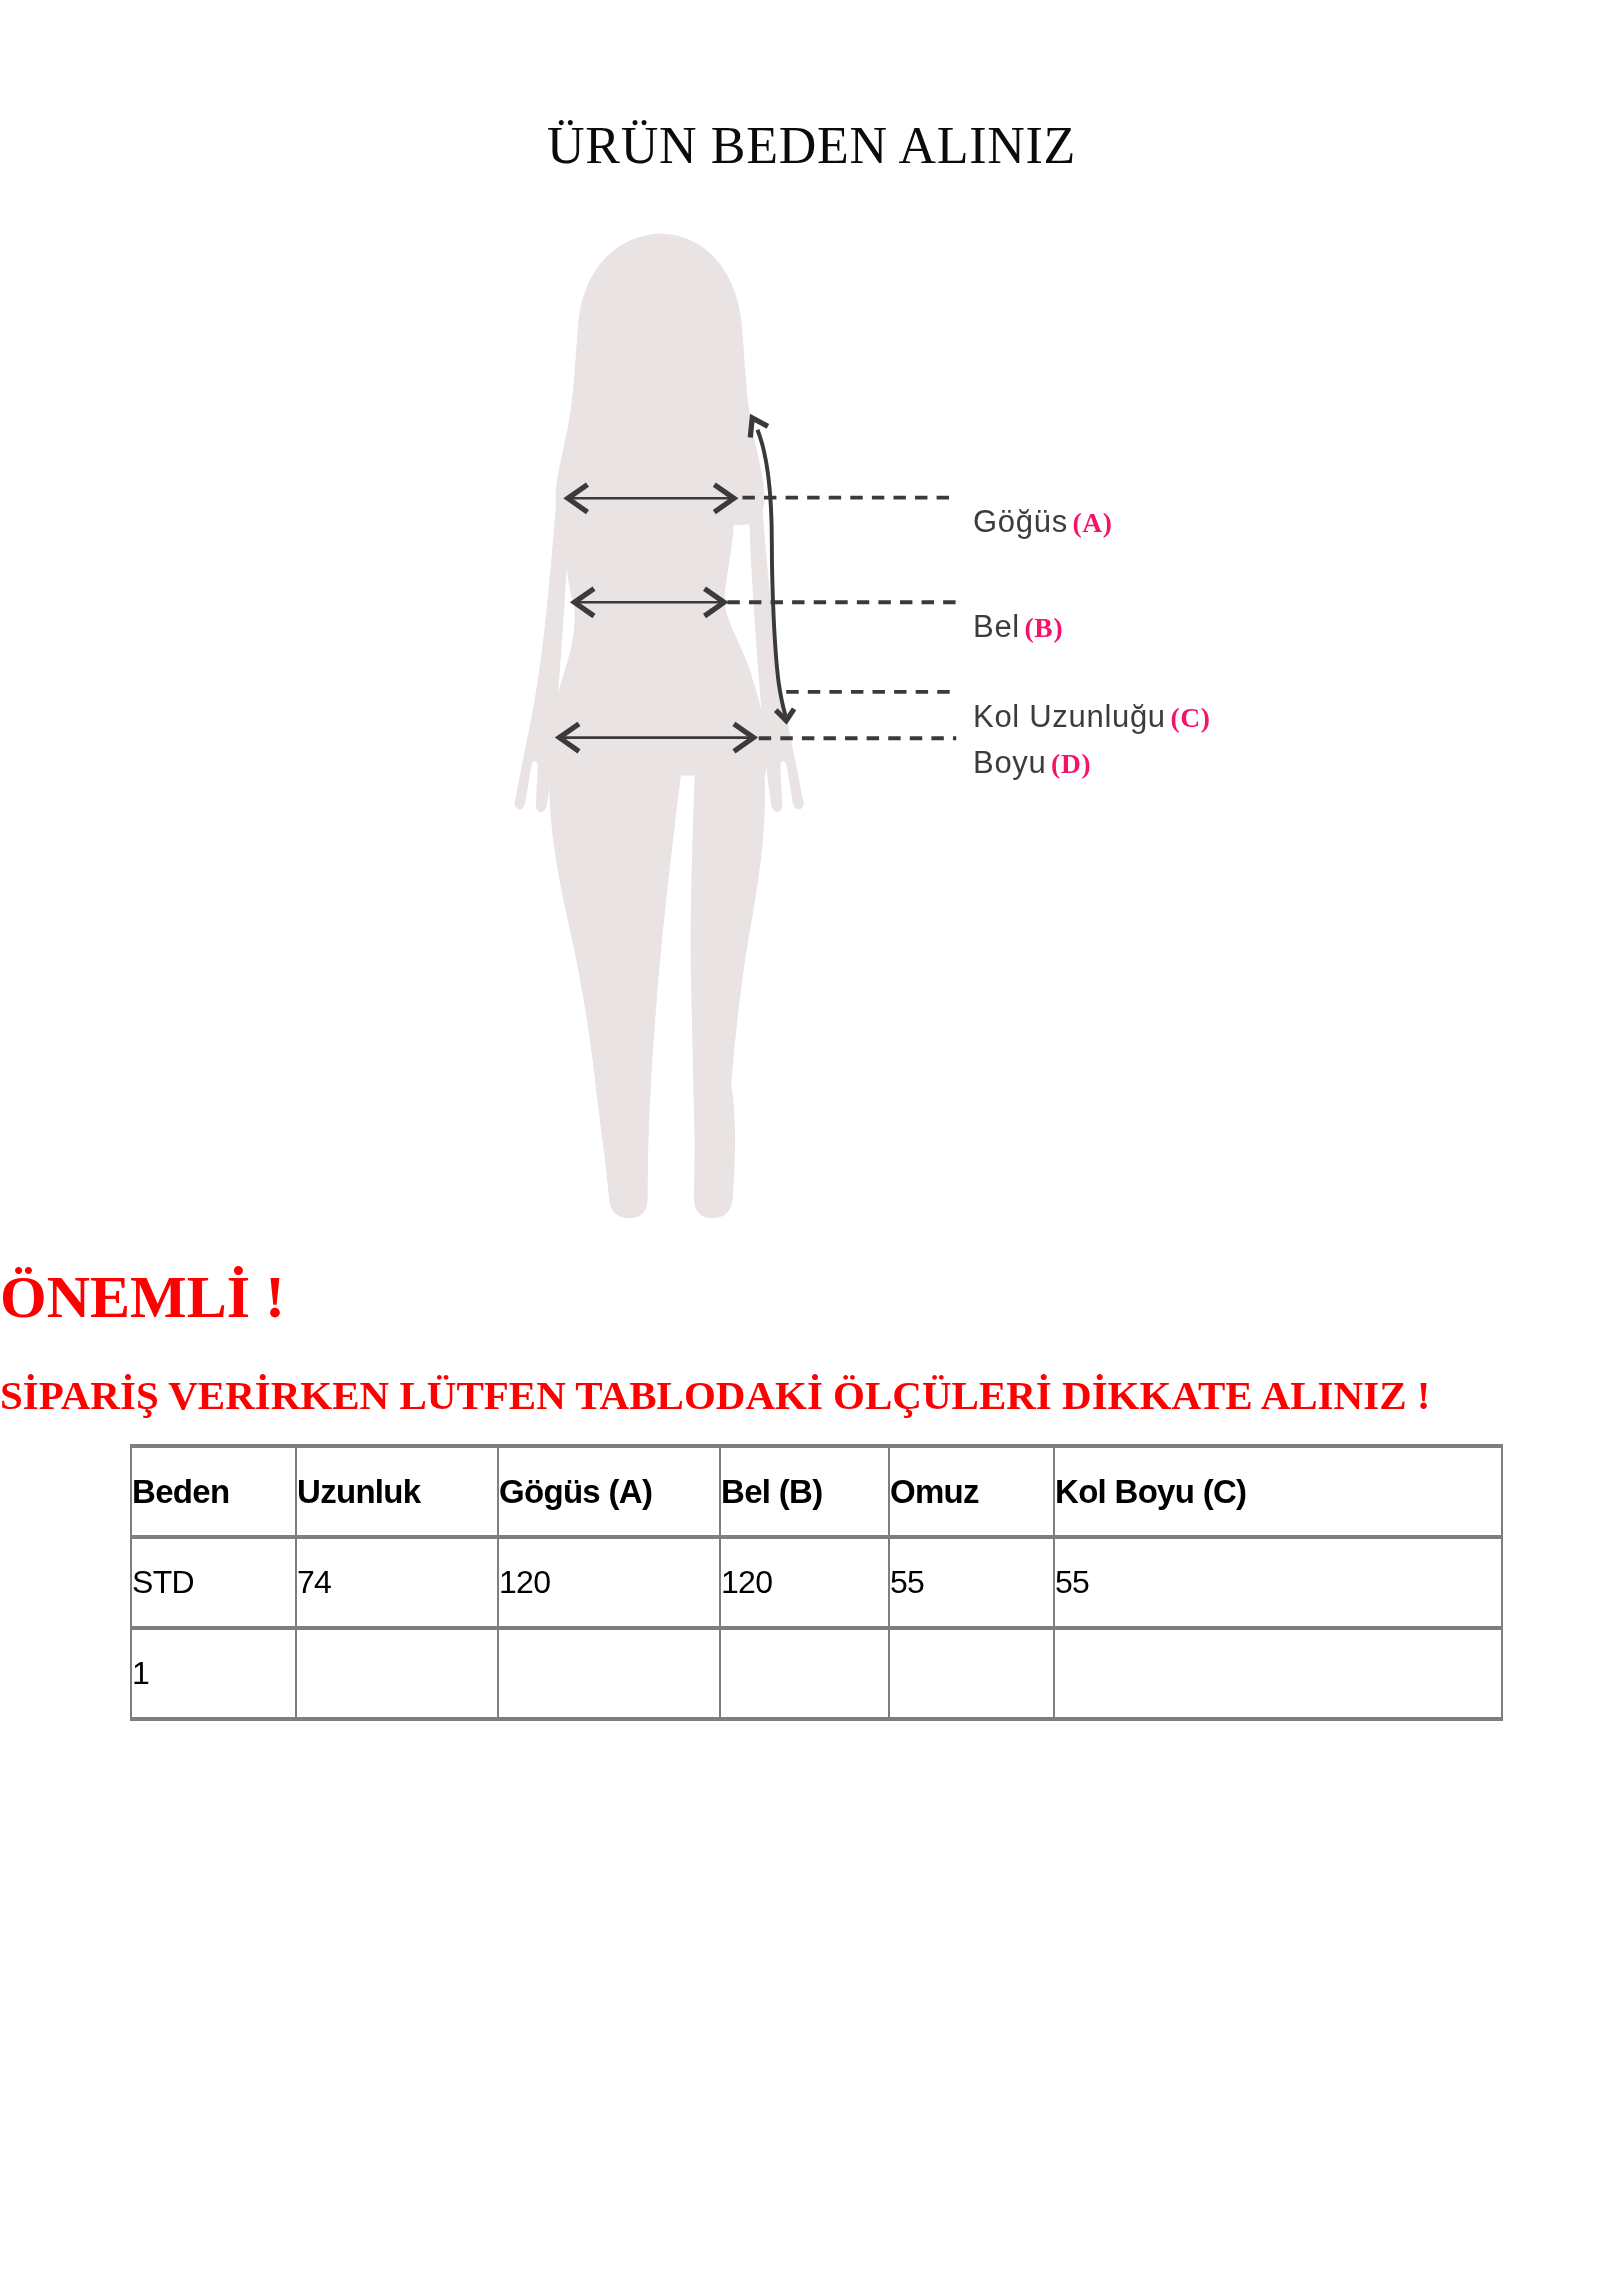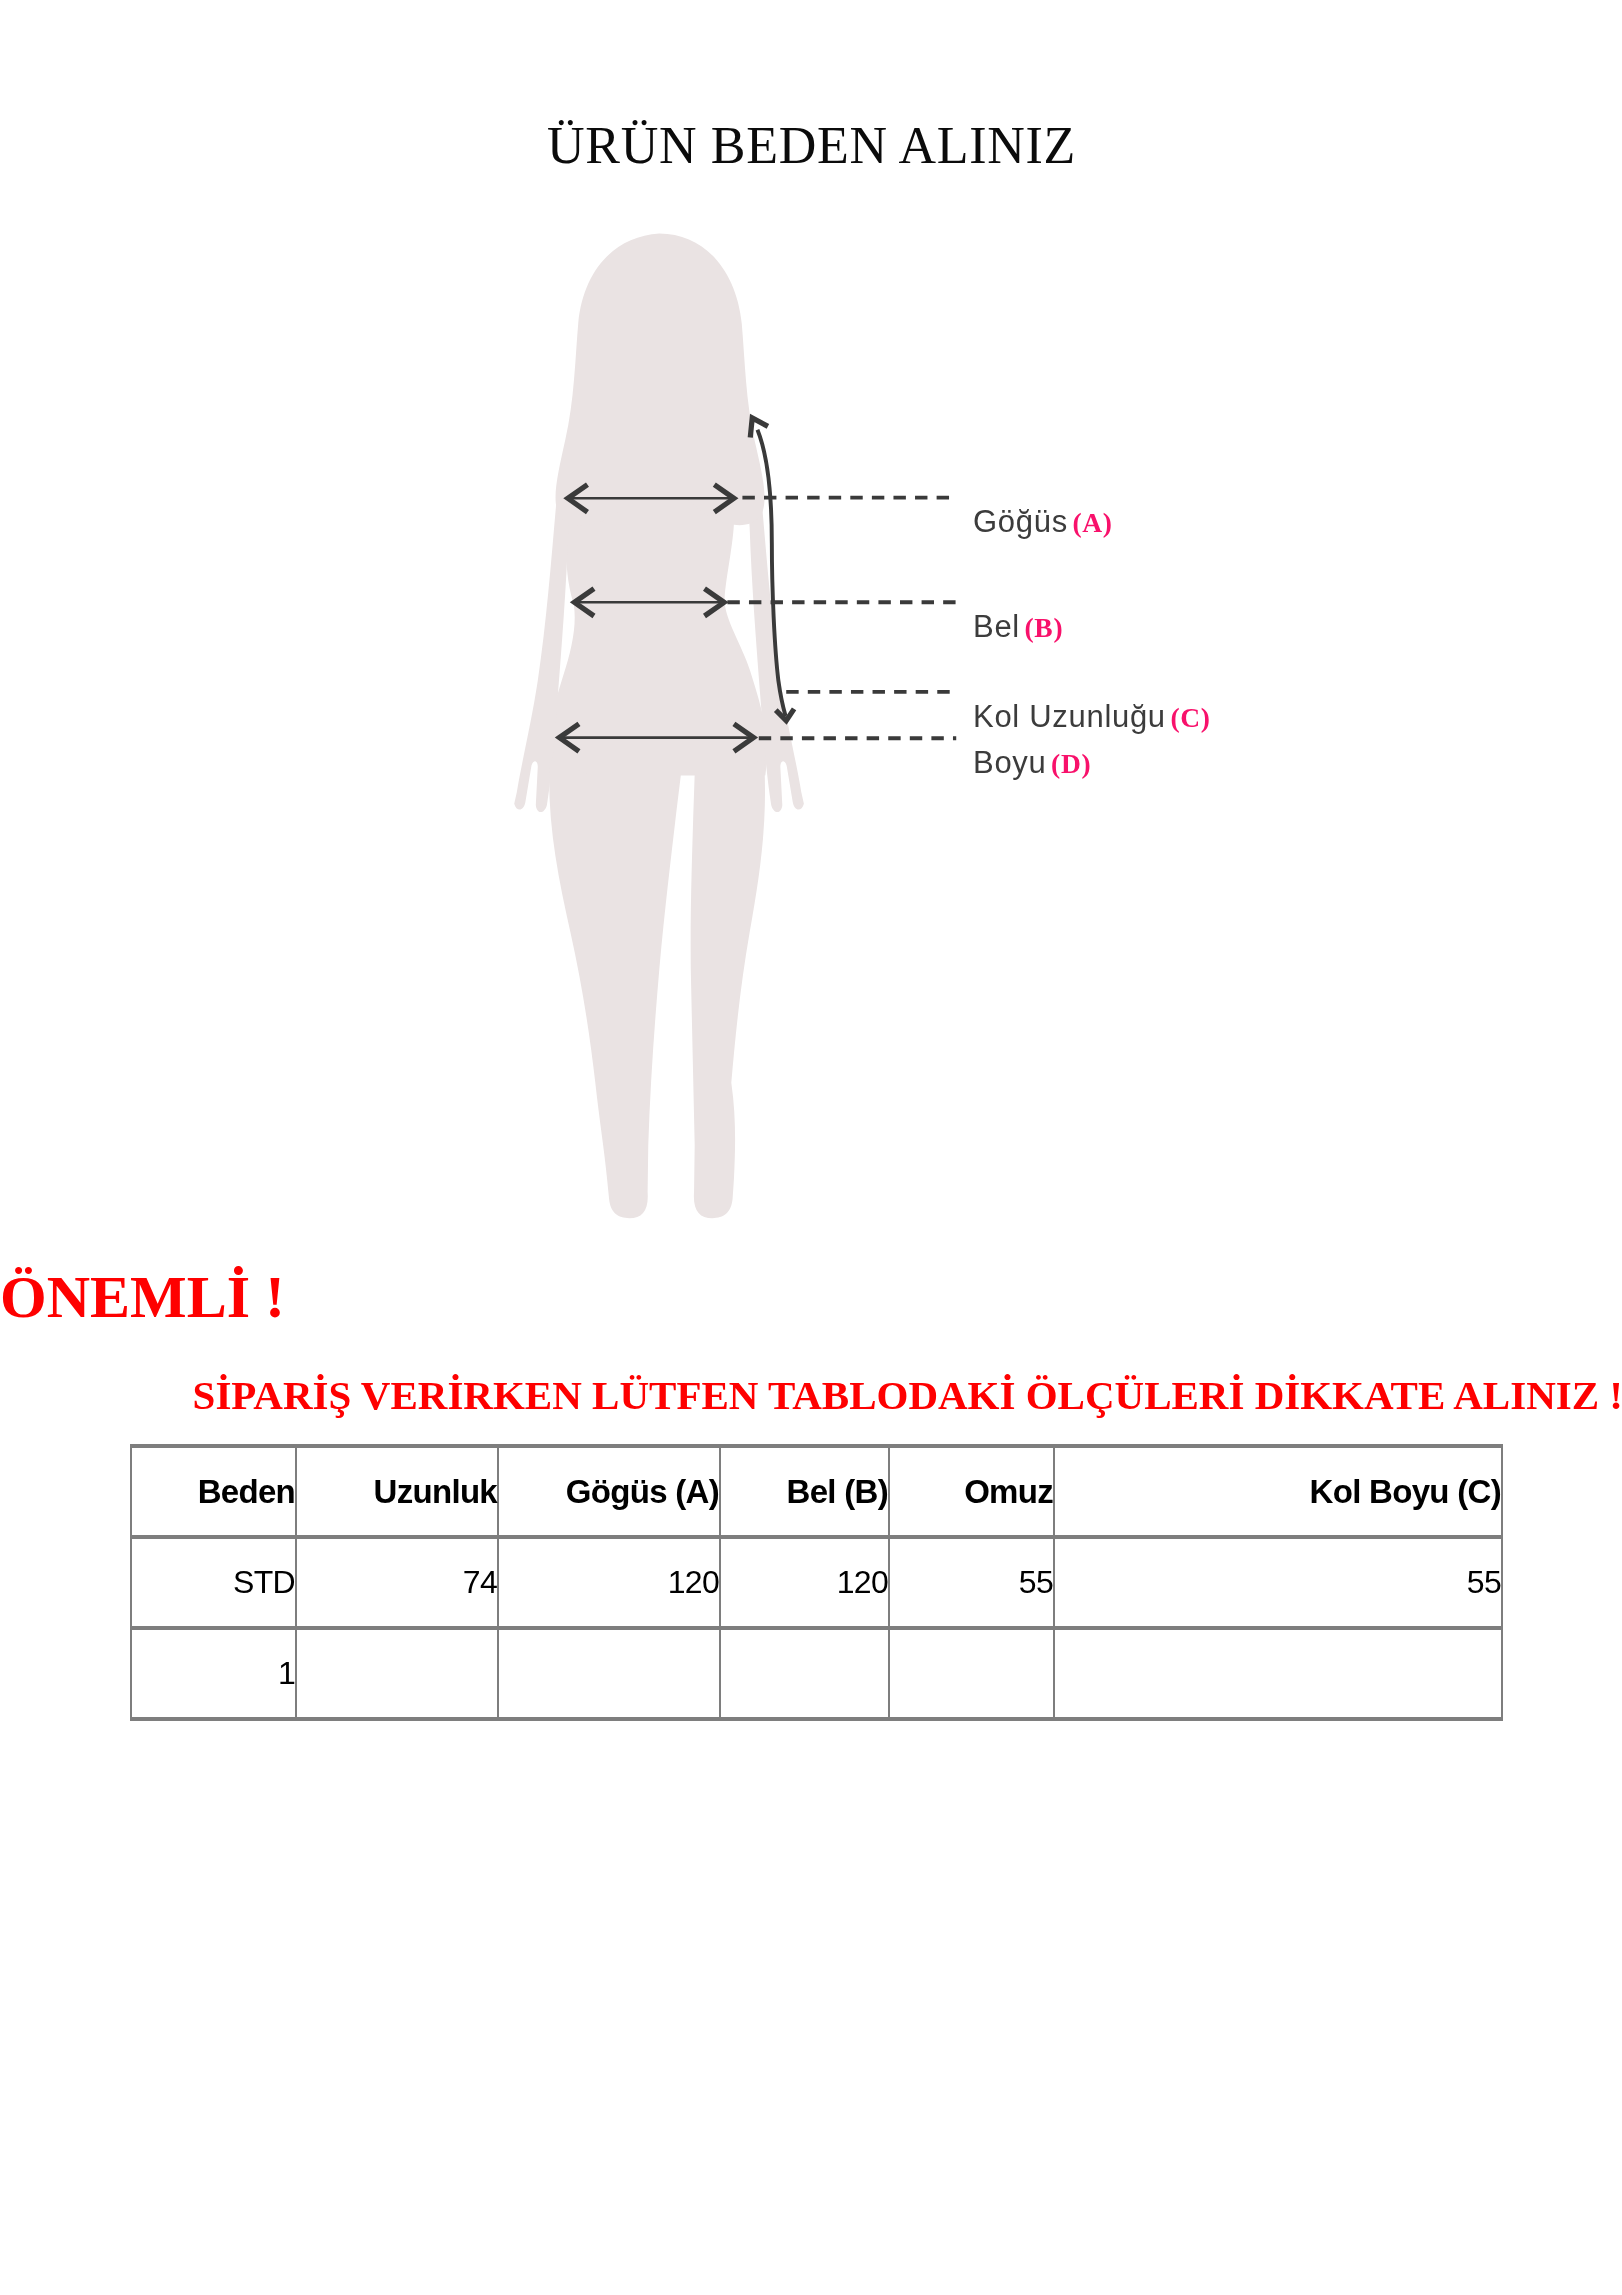--- a/index.html
+++ b/index.html
@@ -47,40 +47,40 @@
     left:0;top:1263px;width:1623px;
     text-align:left;
     font-family:"Liberation Serif", serif;
     font-weight:700;
     font-size:60px;
     color:#fe0000;
   }
   .notice-subheading{
     position:absolute;
     left:0;top:1371px;width:1623px;
-    text-align:right;
+    text-align:left;
     font-family:"Liberation Serif", serif;
     font-weight:700;
     font-size:41px;
     color:#fe0000;
     letter-spacing:0px;
   }
   table.size-table{
     position:absolute;
     left:130px;top:1444px;
     width:1370px;
     border-collapse:collapse;
     table-layout:fixed;
   }
   table.size-table td{
     border-left:2.6px solid #7e7e7e;
     border-right:2.6px solid #7e7e7e;
     border-top:4.6px solid #7e7e7e;
     border-bottom:4.6px solid #7e7e7e;
-    text-align:right;
+    text-align:left;
     vertical-align:middle;
     height:87px;
     font-size:32px;
     color:#000;
     letter-spacing:-0.7px;
     padding:0;
   }
   table.size-table tr.head td{
     font-weight:700;
     font-size:33px;

